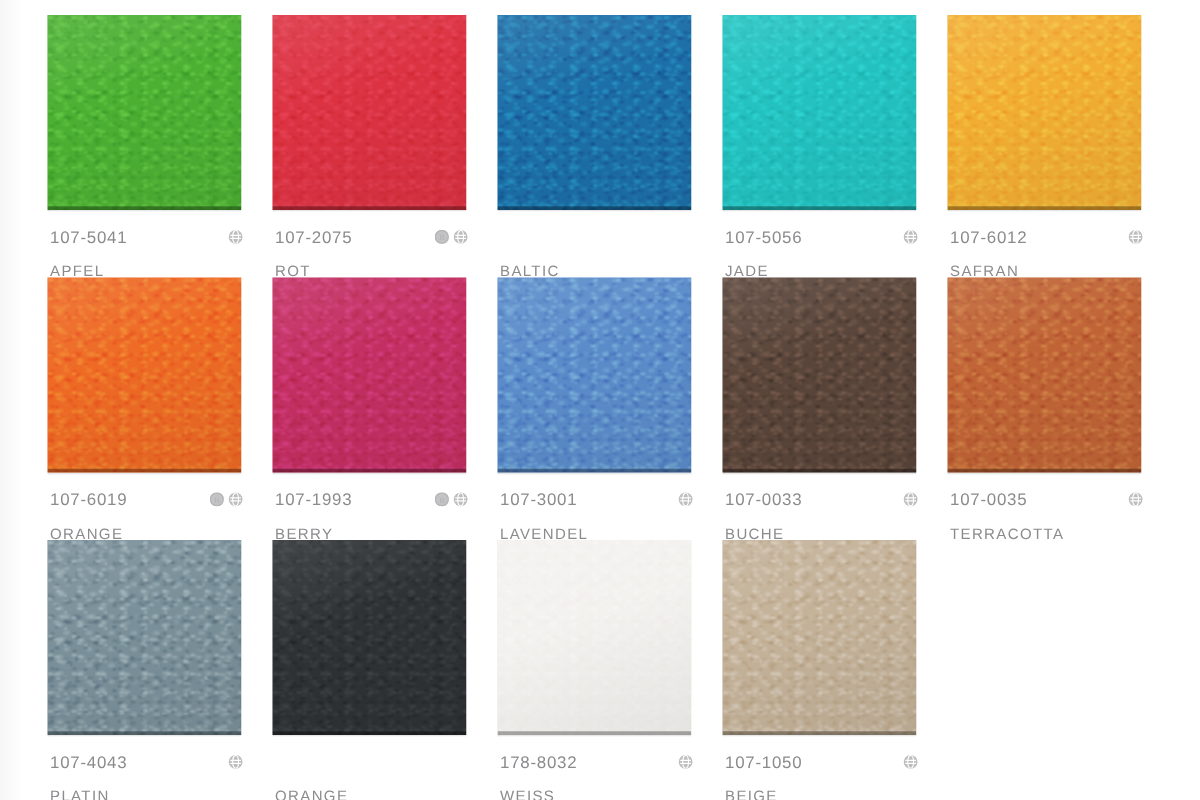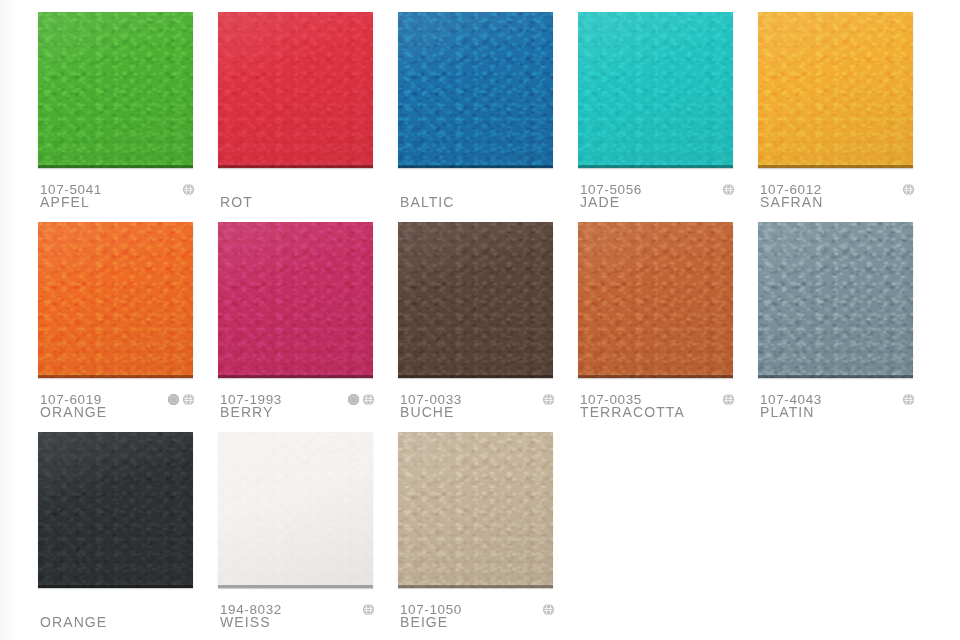--- a/index.html
+++ b/index.html
@@ -115,22 +115,22 @@
     height: 11px;
     border-radius: 50%;
     position: relative;
     background: #b9b9bb;
     opacity: 0.85;
   }
   .badge svg { display: block; }
   .name {
     position: absolute;
     left: 2px;
-    top: 182px;
-    font-size: 14px;
+    top: 198px;
+    font-size: 12px;
     letter-spacing: 1.1px;
     color: #8b8b8e;
     font-family: "Liberation Sans", sans-serif;
     white-space: nowrap;
   }
   
   .scan-shadow-left {
     position: absolute;
     left: 0; top: 0; bottom: 0; width: 18px;
     background: linear-gradient(to right, rgba(0,0,0,0.035), rgba(0,0,0,0));
@@ -162,123 +162,161 @@
           </span>
         </div>
         <div class="name">APFEL</div>
       </div>
       <div class="swatch-cell">
         <div class="chip" style="background: rgb(220, 50, 66);">
           <div class="grain"></div>
           <div class="sheen"></div>
           <div class="edge"></div>
         </div>
-        <div class="name">ROT</div>
-      </div>
-      <div class="swatch-cell">
-        <div class="chip" style="background: rgb(28, 111, 168);">
-          <div class="grain"></div>
-          <div class="sheen"></div>
-          <div class="edge"></div>
-        </div>
-        <div class="name">BALTIC</div>
-      </div>
-      <div class="swatch-cell">
-        <div class="chip" style="background: rgb(35, 194, 192);">
-          <div class="grain"></div>
-          <div class="sheen"></div>
-          <div class="edge"></div>
-        </div>
-        <div class="label-row">
-          <span class="code">107-5056</span>
-          <span class="badges">
-            <span class="badge">
-              <svg width="11" height="11" viewBox="0 0 11 11">
-                <circle cx="5.5" cy="5.5" r="5.2" fill="#b3b3b5"></circle>
-                <path d="M1.2 4.3 H9.8 M1.2 6.7 H9.8" stroke="#ffffff" stroke-width="0.9"></path>
-                <ellipse cx="5.5" cy="5.5" rx="2.3" ry="5.1" fill="none" stroke="#ffffff" stroke-width="0.9"></ellipse>
-              </svg>
-            </span>
-          </span>
-        </div>
-        <div class="name">JADE</div>
-      </div>
-      <div class="swatch-cell">
-        <div class="chip" style="background: rgb(242, 174, 51);">
-          <div class="grain"></div>
-          <div class="sheen"></div>
-          <div class="edge"></div>
-        </div>
-        <div class="label-row">
-          <span class="code">107-6012</span>
-          <span class="badges">
-            <span class="badge">
-              <svg width="11" height="11" viewBox="0 0 11 11">
-                <circle cx="5.5" cy="5.5" r="5.2" fill="#b3b3b5"></circle>
-                <path d="M1.2 4.3 H9.8 M1.2 6.7 H9.8" stroke="#ffffff" stroke-width="0.9"></path>
-                <ellipse cx="5.5" cy="5.5" rx="2.3" ry="5.1" fill="none" stroke="#ffffff" stroke-width="0.9"></ellipse>
-              </svg>
-            </span>
-          </span>
-        </div>
-        <div class="name">SAFRAN</div>
-      </div>
-      <div class="swatch-cell">
-        <div class="chip" style="background: rgb(238, 106, 37);">
-          <div class="grain"></div>
-          <div class="sheen"></div>
-          <div class="edge"></div>
-        </div>
-        <div class="label-row">
-          <span class="code">107-6019</span>
+        <div class="label-row">
+          <span class="code">107-2075</span>
           <span class="badges">
             <span class="badge">
               <svg width="11" height="11" viewBox="0 0 11 11">
                 <circle cx="5.5" cy="5.5" r="5.2" fill="none" stroke="#a8a8aa" stroke-width="1"></circle>
                 <text x="5.5" y="8" font-size="6.5" text-anchor="middle" fill="#a8a8aa" font-family="Liberation Serif, serif">B</text>
               </svg>
             </span>
             <span class="badge">
               <svg width="11" height="11" viewBox="0 0 11 11">
                 <circle cx="5.5" cy="5.5" r="5.2" fill="#b3b3b5"></circle>
                 <path d="M1.2 4.3 H9.8 M1.2 6.7 H9.8" stroke="#ffffff" stroke-width="0.9"></path>
                 <ellipse cx="5.5" cy="5.5" rx="2.3" ry="5.1" fill="none" stroke="#ffffff" stroke-width="0.9"></ellipse>
               </svg>
             </span>
           </span>
         </div>
-        <div class="name">ORANGE</div>
-      </div>
-      <div class="swatch-cell">
-        <div class="chip" style="background: rgb(195, 47, 98);">
-          <div class="grain"></div>
-          <div class="sheen"></div>
-          <div class="edge"></div>
-        </div>
-        <div class="label-row">
-          <span class="code">107-1993</span>
+        <div class="name">ROT</div>
+      </div>
+      <div class="swatch-cell">
+        <div class="chip" style="background: rgb(28, 111, 168);">
+          <div class="grain"></div>
+          <div class="sheen"></div>
+          <div class="edge"></div>
+        </div>
+        <div class="name">BALTIC</div>
+      </div>
+      <div class="swatch-cell">
+        <div class="chip" style="background: rgb(35, 194, 192);">
+          <div class="grain"></div>
+          <div class="sheen"></div>
+          <div class="edge"></div>
+        </div>
+        <div class="label-row">
+          <span class="code">107-5056</span>
+          <span class="badges">
+            <span class="badge">
+              <svg width="11" height="11" viewBox="0 0 11 11">
+                <circle cx="5.5" cy="5.5" r="5.2" fill="#b3b3b5"></circle>
+                <path d="M1.2 4.3 H9.8 M1.2 6.7 H9.8" stroke="#ffffff" stroke-width="0.9"></path>
+                <ellipse cx="5.5" cy="5.5" rx="2.3" ry="5.1" fill="none" stroke="#ffffff" stroke-width="0.9"></ellipse>
+              </svg>
+            </span>
+          </span>
+        </div>
+        <div class="name">JADE</div>
+      </div>
+      <div class="swatch-cell">
+        <div class="chip" style="background: rgb(242, 174, 51);">
+          <div class="grain"></div>
+          <div class="sheen"></div>
+          <div class="edge"></div>
+        </div>
+        <div class="label-row">
+          <span class="code">107-6012</span>
+          <span class="badges">
+            <span class="badge">
+              <svg width="11" height="11" viewBox="0 0 11 11">
+                <circle cx="5.5" cy="5.5" r="5.2" fill="#b3b3b5"></circle>
+                <path d="M1.2 4.3 H9.8 M1.2 6.7 H9.8" stroke="#ffffff" stroke-width="0.9"></path>
+                <ellipse cx="5.5" cy="5.5" rx="2.3" ry="5.1" fill="none" stroke="#ffffff" stroke-width="0.9"></ellipse>
+              </svg>
+            </span>
+          </span>
+        </div>
+        <div class="name">SAFRAN</div>
+      </div>
+      <div class="swatch-cell">
+        <div class="chip" style="background: rgb(238, 106, 37);">
+          <div class="grain"></div>
+          <div class="sheen"></div>
+          <div class="edge"></div>
+        </div>
+        <div class="label-row">
+          <span class="code">107-6019</span>
           <span class="badges">
             <span class="badge">
               <svg width="11" height="11" viewBox="0 0 11 11">
                 <circle cx="5.5" cy="5.5" r="5.2" fill="none" stroke="#a8a8aa" stroke-width="1"></circle>
                 <text x="5.5" y="8" font-size="6.5" text-anchor="middle" fill="#a8a8aa" font-family="Liberation Serif, serif">B</text>
               </svg>
             </span>
             <span class="badge">
               <svg width="11" height="11" viewBox="0 0 11 11">
                 <circle cx="5.5" cy="5.5" r="5.2" fill="#b3b3b5"></circle>
                 <path d="M1.2 4.3 H9.8 M1.2 6.7 H9.8" stroke="#ffffff" stroke-width="0.9"></path>
                 <ellipse cx="5.5" cy="5.5" rx="2.3" ry="5.1" fill="none" stroke="#ffffff" stroke-width="0.9"></ellipse>
               </svg>
             </span>
           </span>
         </div>
+        <div class="name">ORANGE</div>
+      </div>
+      <div class="swatch-cell">
+        <div class="chip" style="background: rgb(195, 47, 98);">
+          <div class="grain"></div>
+          <div class="sheen"></div>
+          <div class="edge"></div>
+        </div>
+        <div class="label-row">
+          <span class="code">107-1993</span>
+          <span class="badges">
+            <span class="badge">
+              <svg width="11" height="11" viewBox="0 0 11 11">
+                <circle cx="5.5" cy="5.5" r="5.2" fill="none" stroke="#a8a8aa" stroke-width="1"></circle>
+                <text x="5.5" y="8" font-size="6.5" text-anchor="middle" fill="#a8a8aa" font-family="Liberation Serif, serif">B</text>
+              </svg>
+            </span>
+            <span class="badge">
+              <svg width="11" height="11" viewBox="0 0 11 11">
+                <circle cx="5.5" cy="5.5" r="5.2" fill="#b3b3b5"></circle>
+                <path d="M1.2 4.3 H9.8 M1.2 6.7 H9.8" stroke="#ffffff" stroke-width="0.9"></path>
+                <ellipse cx="5.5" cy="5.5" rx="2.3" ry="5.1" fill="none" stroke="#ffffff" stroke-width="0.9"></ellipse>
+              </svg>
+            </span>
+          </span>
+        </div>
         <div class="name">BERRY</div>
       </div>
       <div class="swatch-cell">
+        <div class="chip" style="background: rgb(91, 140, 202);">
+          <div class="grain"></div>
+          <div class="sheen"></div>
+          <div class="edge"></div>
+        </div>
+        <div class="label-row">
+          <span class="code">107-3001</span>
+          <span class="badges">
+            <span class="badge">
+              <svg width="11" height="11" viewBox="0 0 11 11">
+                <circle cx="5.5" cy="5.5" r="5.2" fill="#b3b3b5"></circle>
+                <path d="M1.2 4.3 H9.8 M1.2 6.7 H9.8" stroke="#ffffff" stroke-width="0.9"></path>
+                <ellipse cx="5.5" cy="5.5" rx="2.3" ry="5.1" fill="none" stroke="#ffffff" stroke-width="0.9"></ellipse>
+              </svg>
+            </span>
+          </span>
+        </div>
+        <div class="name">LAVENDEL</div>
+      </div>
+      <div class="swatch-cell">
         <div class="chip" style="background: rgb(90, 69, 58);">
           <div class="grain"></div>
           <div class="sheen"></div>
           <div class="edge"></div>
         </div>
         <div class="label-row">
           <span class="code">107-0033</span>
           <span class="badges">
             <span class="badge">
               <svg width="11" height="11" viewBox="0 0 11 11">
@@ -339,21 +377,21 @@
         </div>
         <div class="name">ORANGE</div>
       </div>
       <div class="swatch-cell">
         <div class="chip" style="background: rgb(244, 242, 239);">
           <div class="grain"></div>
           <div class="sheen"></div>
           <div class="edge"></div>
         </div>
         <div class="label-row">
-          <span class="code">194-8032</span>
+          <span class="code">178-8032</span>
           <span class="badges">
             <span class="badge">
               <svg width="11" height="11" viewBox="0 0 11 11">
                 <circle cx="5.5" cy="5.5" r="5.2" fill="#b3b3b5"></circle>
                 <path d="M1.2 4.3 H9.8 M1.2 6.7 H9.8" stroke="#ffffff" stroke-width="0.9"></path>
                 <ellipse cx="5.5" cy="5.5" rx="2.3" ry="5.1" fill="none" stroke="#ffffff" stroke-width="0.9"></ellipse>
               </svg>
             </span>
           </span>
         </div>

